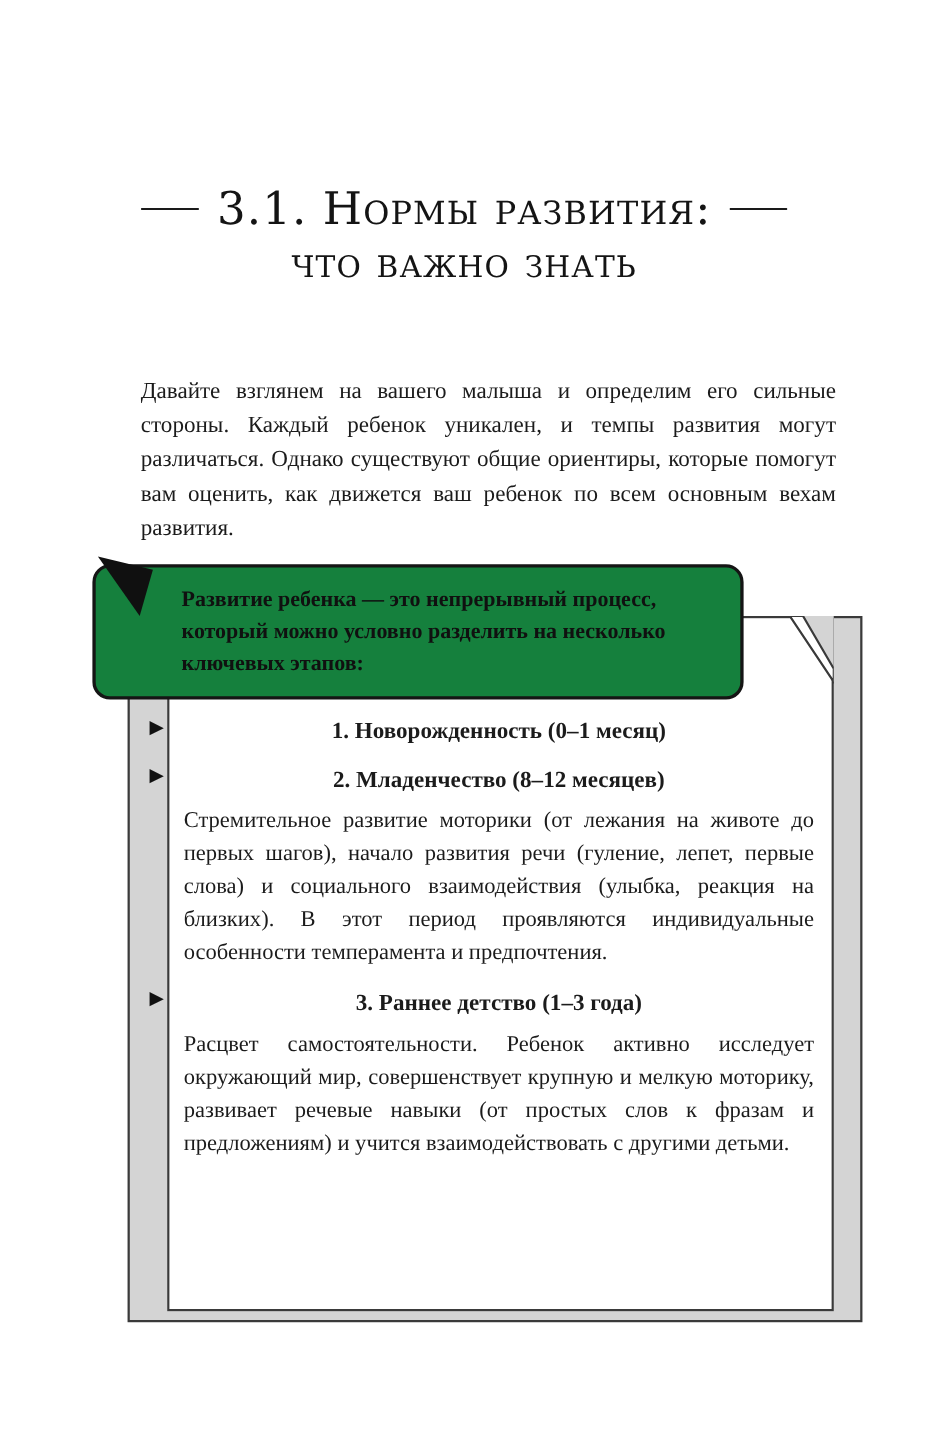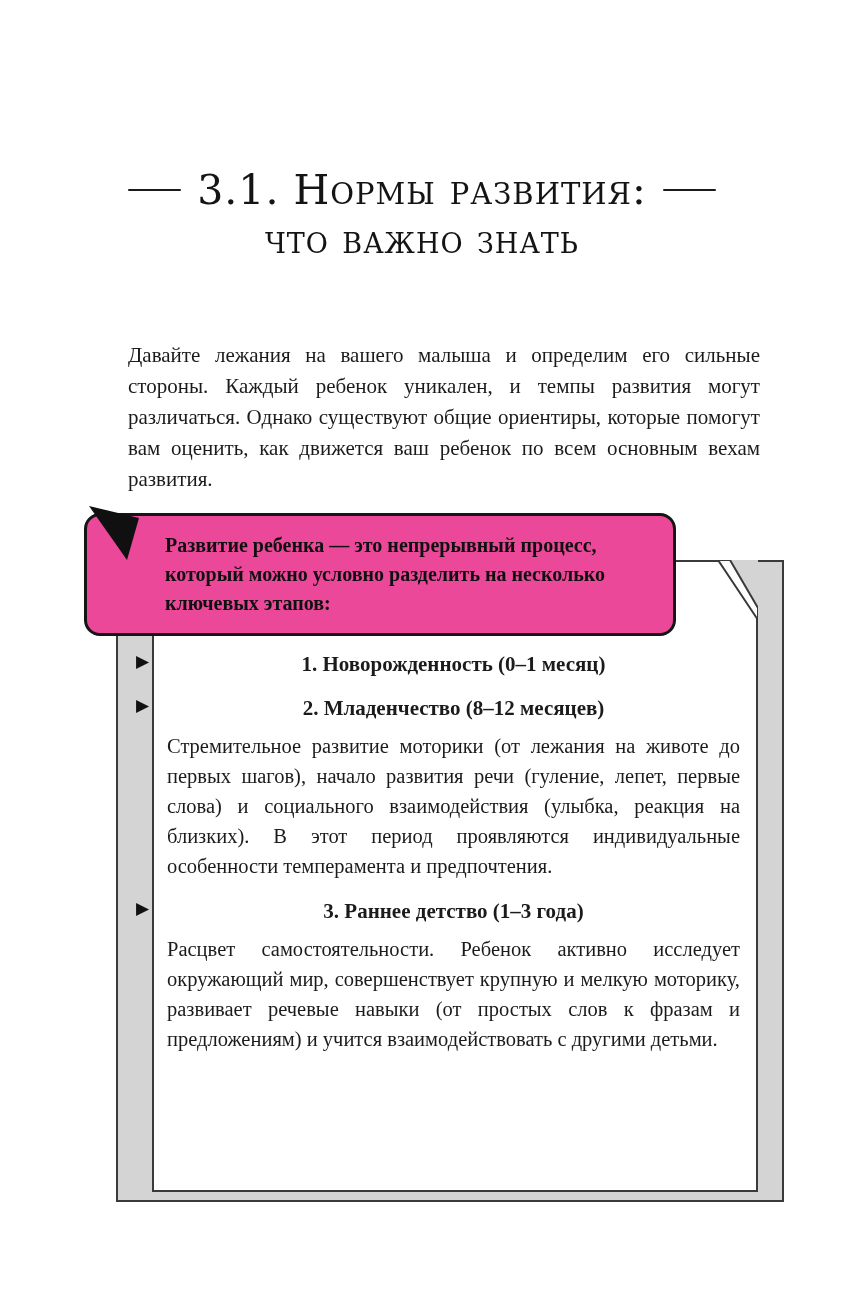--- a/index.html
+++ b/index.html
@@ -118,21 +118,21 @@
     margin-bottom: 6px;
   }
 
   
   .callout {
     position: absolute;
     left: 84px;
     top: 513px;
     width: 592px;
     min-height: 122px;
-    background: #ec4899;
+    background: #15803d;
     border: 3px solid #151515;
     border-radius: 16px;
     padding: 15px 22px 15px 78px;
     z-index: 3;
   }
   .callout-text {
     font-size: 20px;
     line-height: 29px;
     font-weight: bold;
     color: #101010;
@@ -152,21 +152,21 @@
 
   <div class="title-block">
     <div class="title-row">
       <span class="title-rule"></span>
       <span class="title-line1">3.1. Нормы развития:</span>
       <span class="title-rule"></span>
     </div>
     <div class="title-line2">что важно знать</div>
   </div>
 
-  <p class="intro">Давайте лежания на вашего малыша и определим его сильные стороны. Каждый ребенок уникален, и темпы развития могут различаться. Однако существуют общие ориентиры, которые помогут вам оценить, как движется ваш ребенок по всем основным вехам развития.</p>
+  <p class="intro">Давайте взглянем на вашего малыша и определим его сильные стороны. Каждый ребенок уникален, и темпы развития могут различаться. Однако существуют общие ориентиры, которые помогут вам оценить, как движется ваш ребенок по всем основным вехам развития.</p>
 
   <div class="sheet-outer">
     <div class="sheet-page">
 
       <svg class="fold" viewBox="0 0 54 62" aria-hidden="true">
         <polygon points="14,0 54,0 54,60" fill="#d4d4d4"></polygon>
         <polygon points="14,0 26,0 54,48 54,60" fill="#ffffff" stroke="#3a3a3a" stroke-width="2"></polygon>
       </svg>
 
       <div class="page-content">

